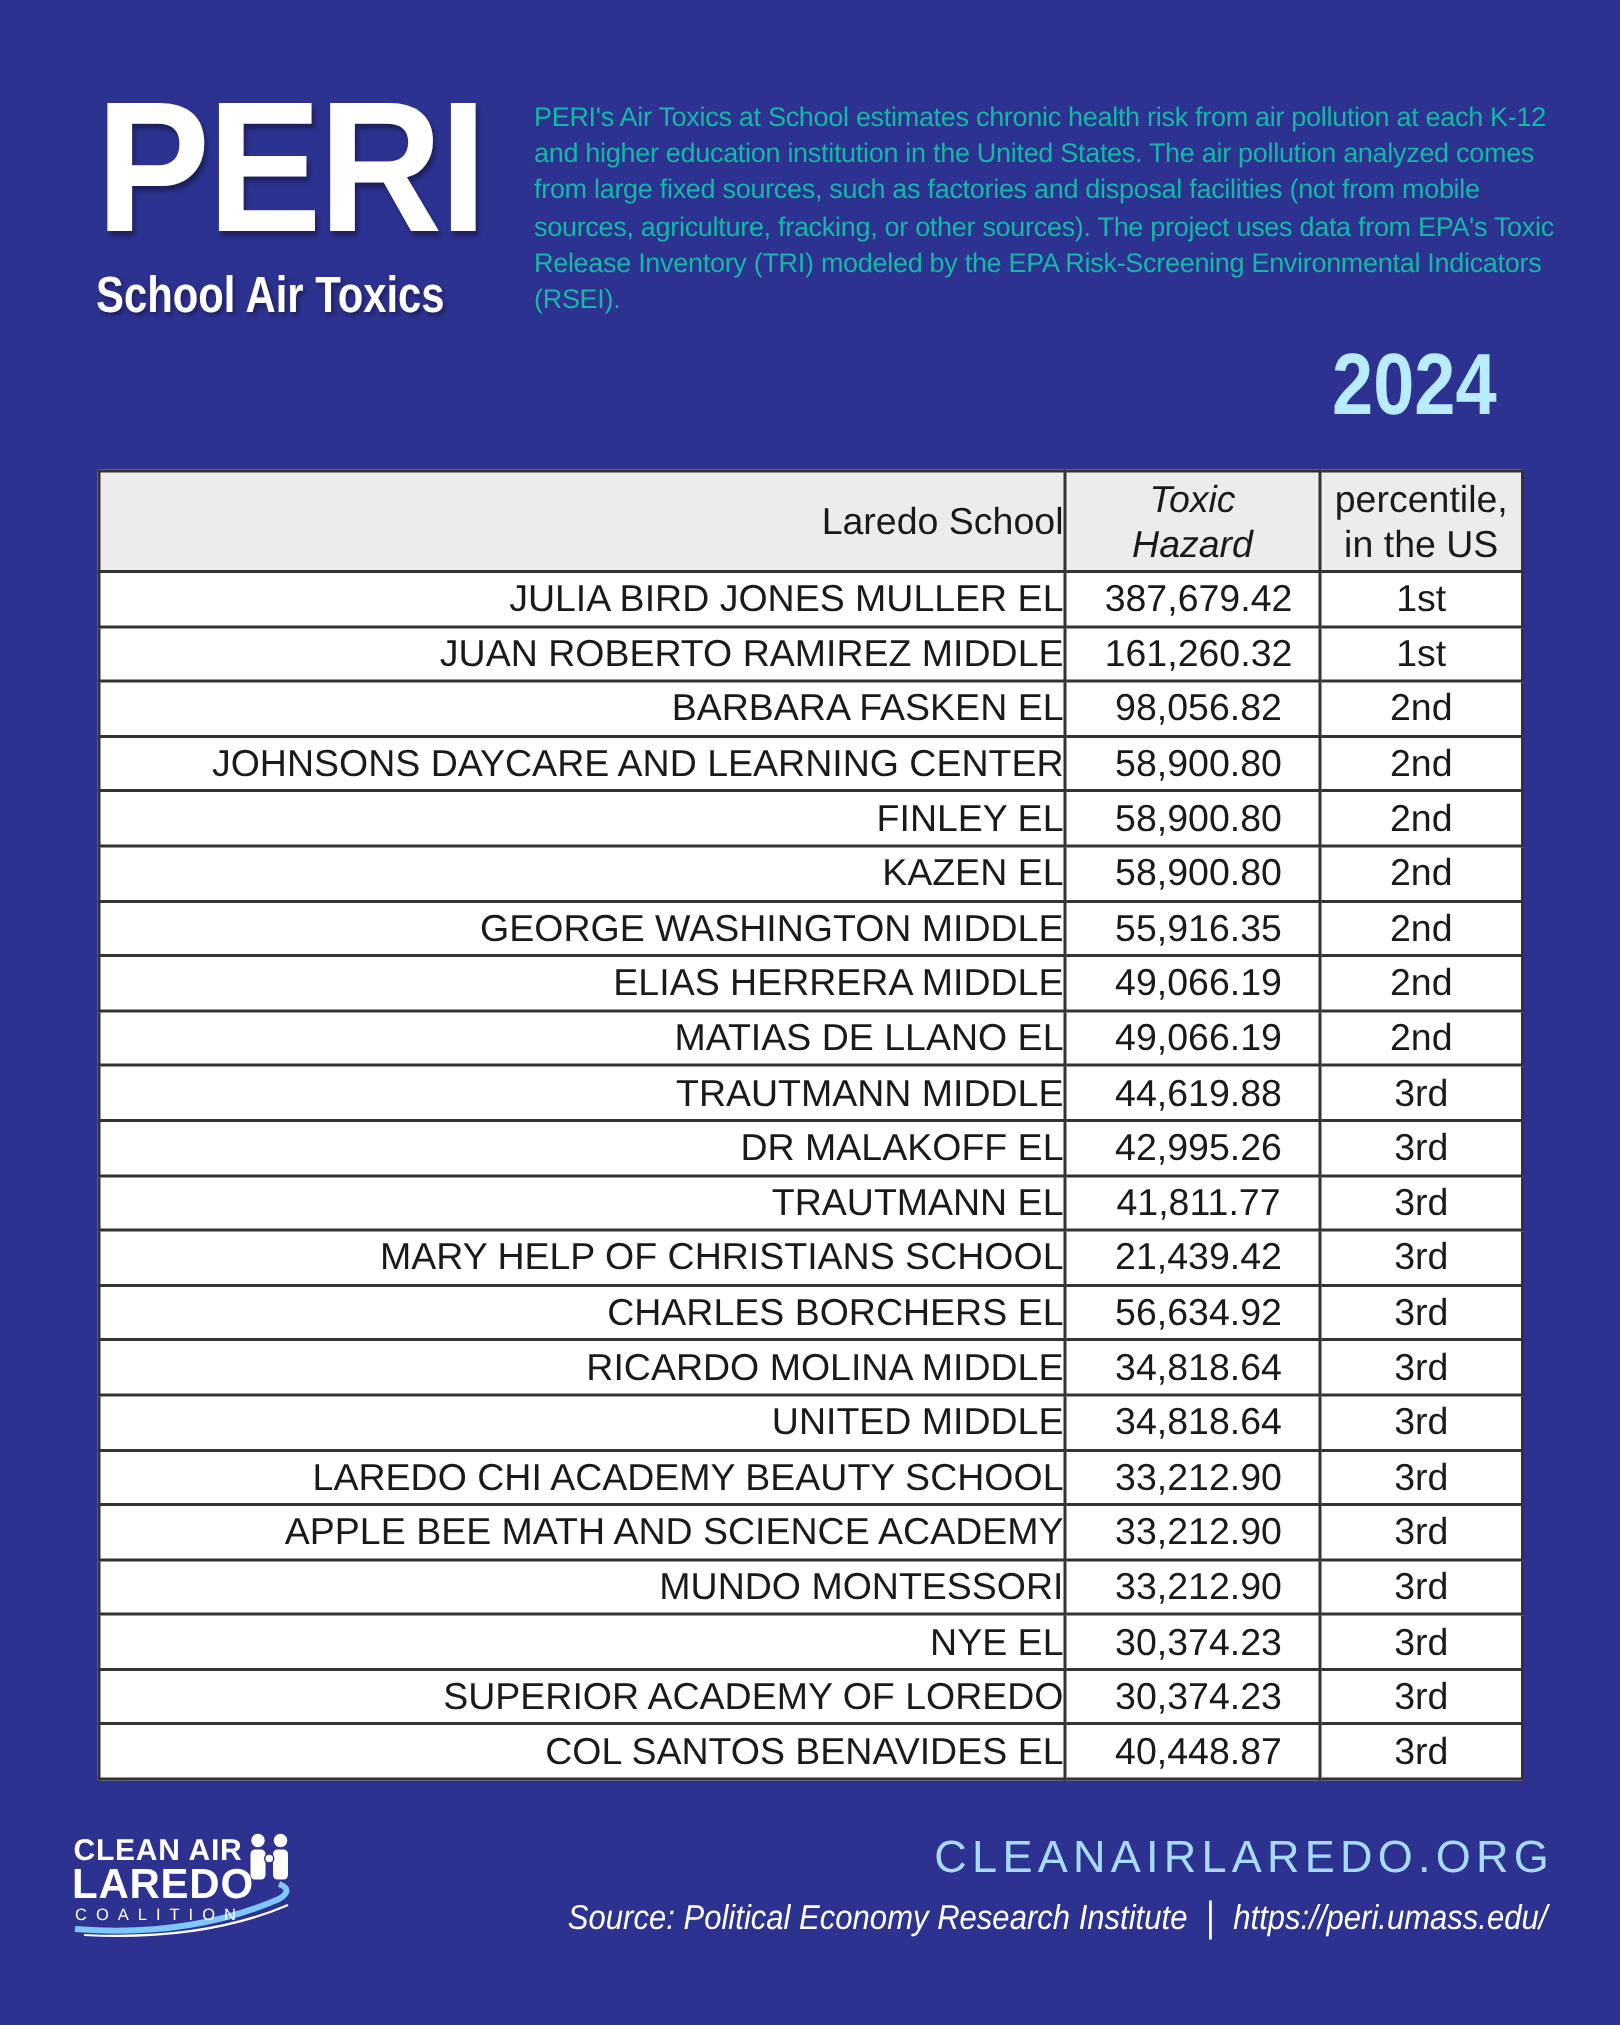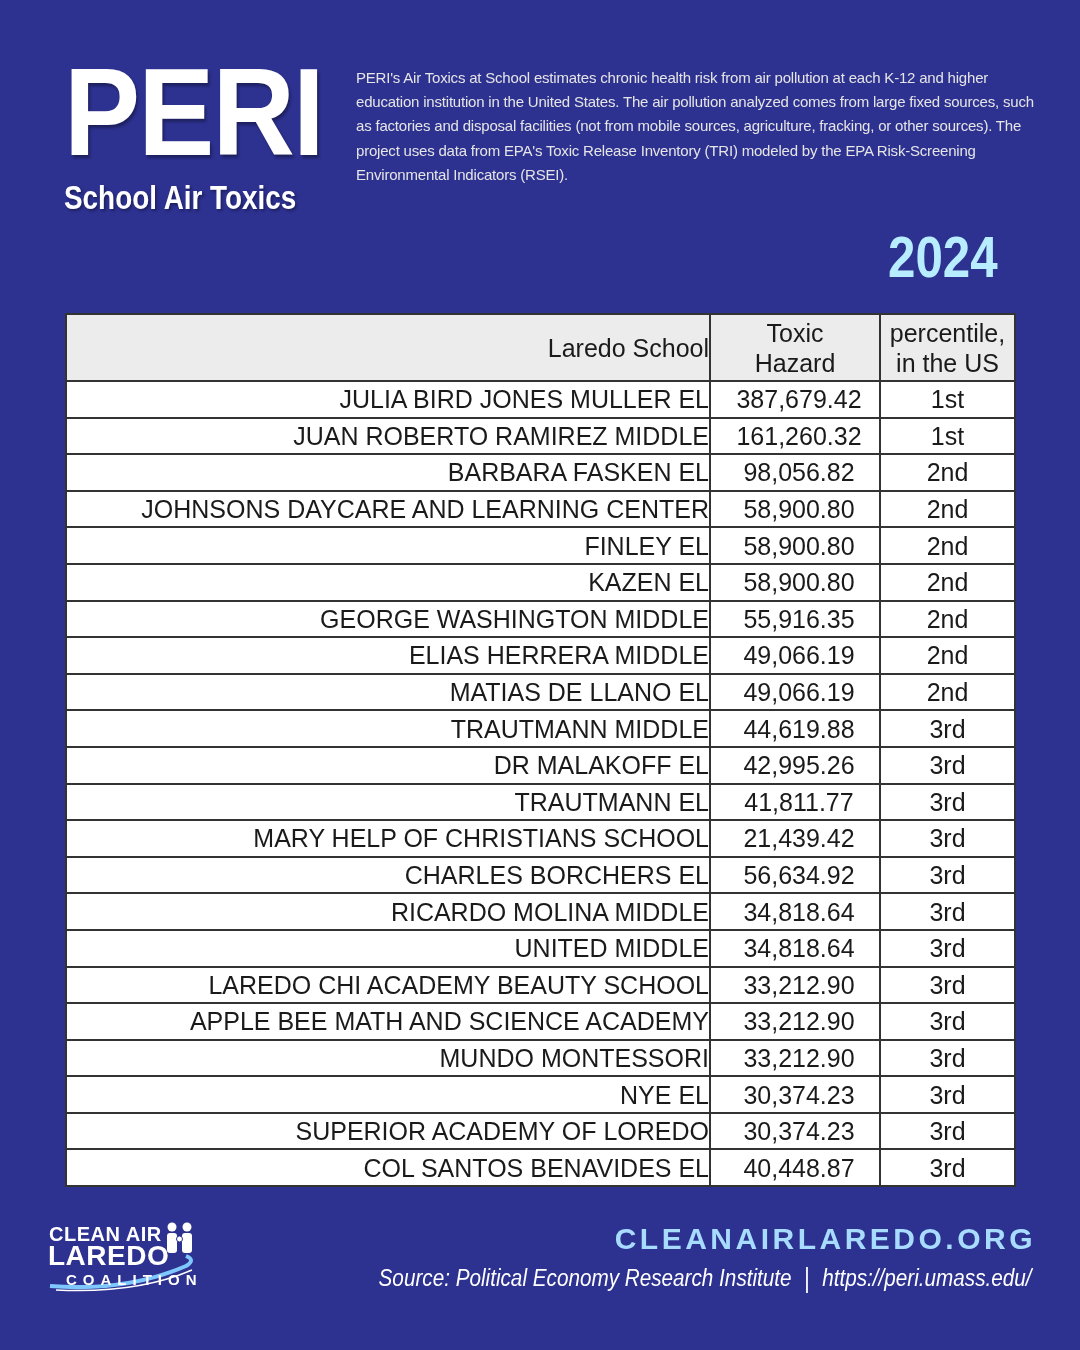--- a/index.html
+++ b/index.html
@@ -1,34 +1,34 @@
 <!DOCTYPE html>
 <html><head>
 <meta charset="utf-8">
 <style>
   html, body { margin:0; padding:0; }
   body { width:1080px; height:1350px; background:#2d3190; position:relative; overflow:hidden; font-family:"Liberation Sans", sans-serif; }
   .logo-peri { position:absolute; left:64px; top:50px; width:262px; text-align:center; color:#fff; font-family:"Liberation Sans", sans-serif; font-weight:bold; font-size:124px; line-height:1; letter-spacing:-2px; transform:scaleX(0.92); transform-origin:left top; text-shadow:2px 3px 3px rgba(0,0,0,0.35); }
   .logo-sub { position:absolute; left:64px; top:180px; width:262px; color:#fff; font-weight:bold; font-size:34px; line-height:1; transform:scaleX(0.82); transform-origin:left top; white-space:nowrap; text-shadow:2px 2px 3px rgba(0,0,0,0.35); }
-  .intro { position:absolute; left:356px; top:66px; width:690px; color:#e5e5e5; font-size:15px; line-height:24.2px; letter-spacing:-0.2px; }
+  .intro { position:absolute; left:356px; top:66px; width:690px; color:#14b8a6; font-size:18px; line-height:24.2px; letter-spacing:-0.2px; }
   .year { position:absolute; left:888px; top:228px; color:#b8ecff; font-weight:bold; font-size:58px; line-height:1; transform:scaleX(0.85); transform-origin:left top; }
   table.data { position:absolute; left:65px; top:313px; width:951px; border-collapse:collapse; background:#fff; border:2px solid #222; }
   table.data th, table.data td { border:2px solid #333; color:#1a1a1a; font-weight:normal; padding:0; }
   table.data th { background:#ececec; font-size:25px; line-height:30px; height:65px; }
   table.data td { font-size:25px; height:34.6px; line-height:30px; }
   .col-name { width:634px; text-align:right; padding-left:8px !important; }
   .col-val { width:160px; text-align:center; padding-left:8px !important; }
   .col-pct { text-align:center; }
-  th.col-val { text-align:center; padding-left:0 !important; }
+  th.col-val { text-align:center; padding-left:0 !important;font-style:italic; }
   .logo-cal { position:absolute; left:46px; top:1222px; width:160px; height:70px; }
   .cal-line1 { position:absolute; left:3px; top:2px; color:#fff; font-weight:bold; font-size:20px; line-height:1; letter-spacing:0.5px; }
   .cal-line2 { position:absolute; left:2px; top:20px; color:#fff; font-weight:bold; font-size:28px; line-height:1; letter-spacing:0.5px; }
-  .cal-line3 { position:absolute; left:20px; top:50px; color:#fff; font-size:15px; line-height:1; letter-spacing:6px;font-weight:bold; }
+  .cal-line3 { position:absolute; left:4px; top:50px; color:#fff; font-size:11px; line-height:1; letter-spacing:6px; }
   .cal-swoosh { position:absolute; left:0; top:30px; }
-  .website { position:absolute; right:44px; top:1224px; color:#a8dcff; font-weight:bold; font-size:30px; letter-spacing:3.5px; line-height:1; }
+  .website { position:absolute; right:44px; top:1224px; color:#a8dcff; font-weight:normal; font-size:30px; letter-spacing:3.5px; line-height:1; }
   .source { position:absolute; right:48px; top:1264px; color:#fff; font-style:italic; font-size:23px; line-height:28px; white-space:nowrap; transform:scaleX(0.9); transform-origin:right top; }
   .source .sep { display:inline-block; width:2px; height:26px; background:#fff; vertical-align:middle; margin:0 16px; }
 </style>
 </head>
 <body>
 
 <div class="logo-peri">PERI</div>
 <div class="logo-sub">School Air Toxics</div>
 
 <div class="intro">PERI's Air Toxics at School estimates chronic health risk from air pollution at each K-12 and higher education institution in the United States. The air pollution analyzed comes from large fixed sources, such as factories and disposal facilities (not from mobile sources, agriculture, fracking, or other sources). The project uses data from EPA's Toxic Release Inventory (TRI) modeled by the EPA Risk-Screening Environmental Indicators (RSEI).</div>

